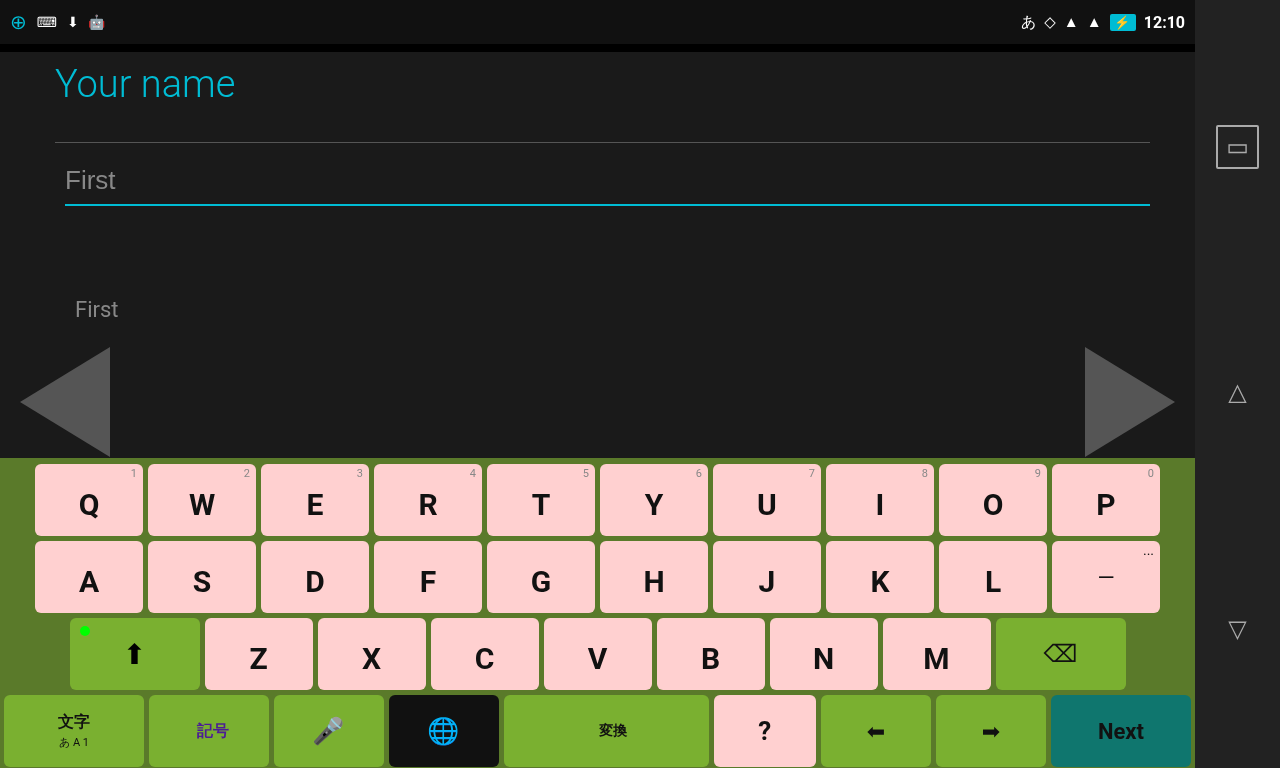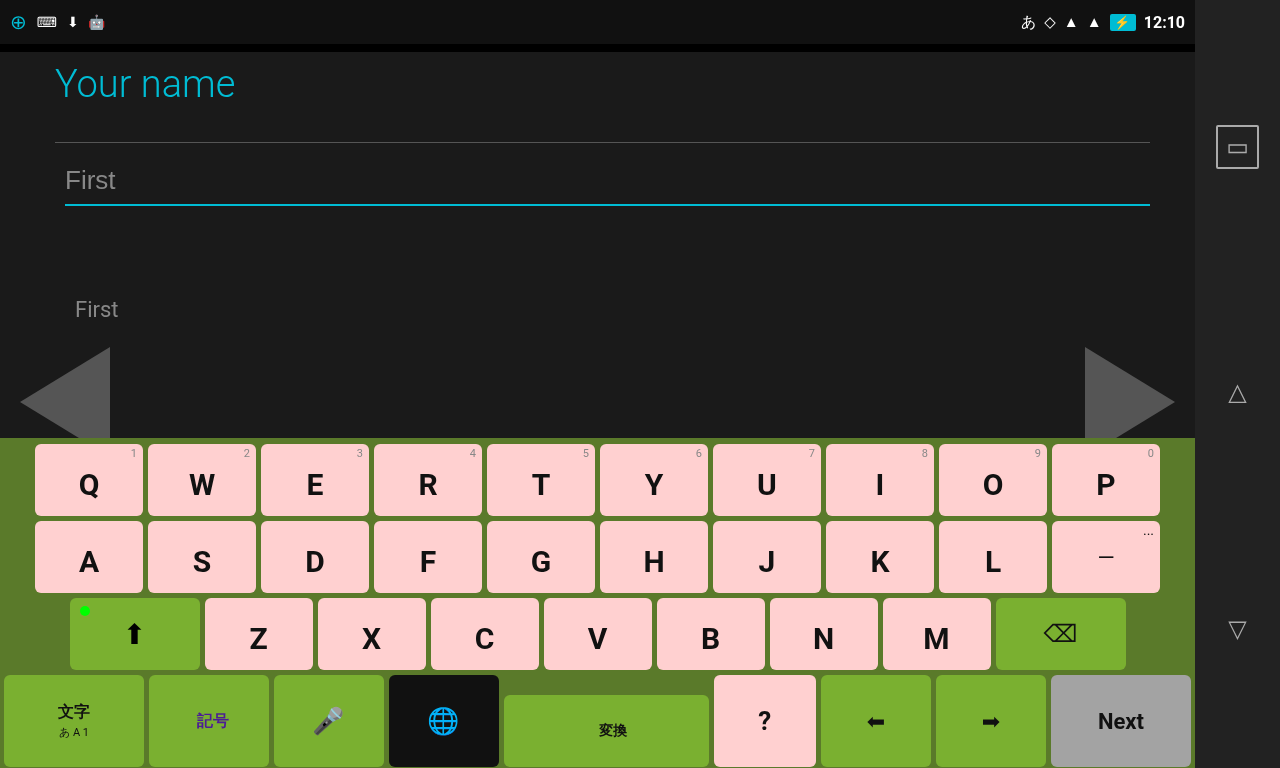--- a/index.html
+++ b/index.html
@@ -191,21 +191,21 @@
     }
 
     .key-letter {
       font-size: 30px;
       font-weight: bold;
       color: #111;
       margin-top: 8px;
     }
 
     .key-next {
-      background: #a3a3a3;
+      background: #0f766e;
       font-size: 24px;
       font-weight: bold;
       color: #111;
       min-width: 120px;
     }
 
     .key-question {
       background: #ffd0d0;
       font-size: 28px;
       font-weight: bold;
@@ -437,21 +437,21 @@
       </div>
       <div class="key key-kigo" style="min-width:120px;">
         <span style="font-size:16px; color:#4c1d95; font-weight:bold;padding-left:8px;">記号</span>
       </div>
       <div class="key key-mic" style="min-width:110px;">
         <span style="font-size:26px;">🎤</span>
       </div>
       <div class="key key-globe" style="min-width:110px; background:#111;">
         <span style="font-size:26px;">🌐</span>
       </div>
-      <div class="key key-henkan" style="flex:2; max-width:220px;margin-top:20px;">
+      <div class="key key-henkan" style="flex:2; max-width:220px;">
         <span style="font-size:14px; color:#111; font-weight:bold;">　変換</span>
       </div>
       <div class="key key-question" style="min-width:100px;">
         <span style="font-size:26px; font-weight:bold; color:#111;">?</span>
       </div>
       <div class="key key-arrow-left-kb" style="min-width:110px;">
         <span style="font-size:22px; color:#111;">⬅</span>
       </div>
       <div class="key key-arrow-right-kb" style="min-width:110px;">
         <span style="font-size:22px; color:#111;">➡</span>

